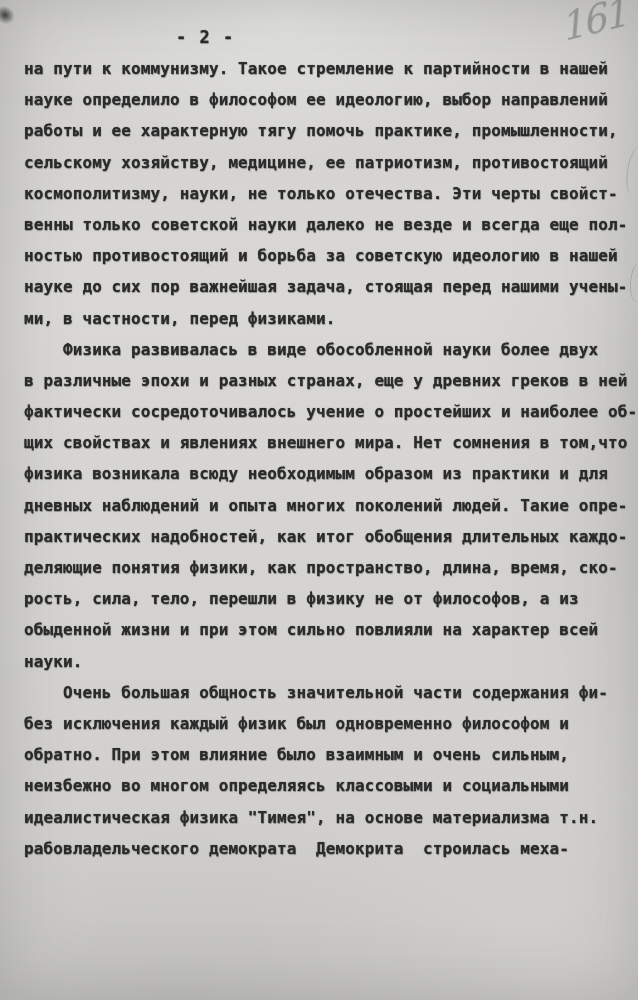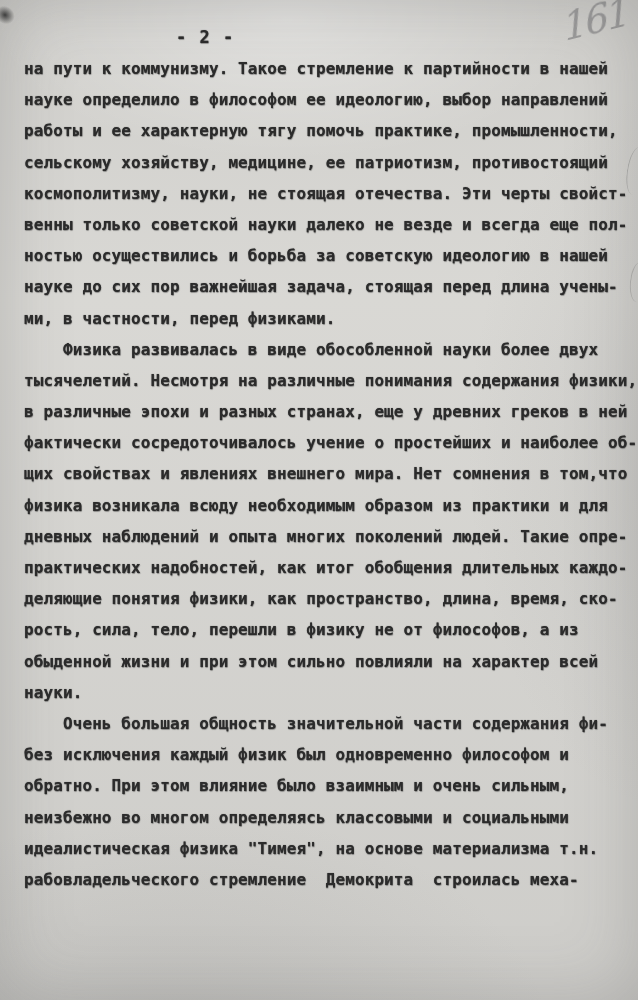--- a/index.html
+++ b/index.html
@@ -96,37 +96,36 @@
 
   <div class="handwritten">161</div>
 
   <div class="page-number ink">- 2 -</div>
 
   <div class="text-block ink">
     <div class="tline">на пути к коммунизму. Такое стремление к партийности в нашей</div>
     <div class="tline">науке определило в философом ее идеологию, выбор направлений</div>
     <div class="tline">работы и ее характерную тягу помочь практике, промышленности,</div>
     <div class="tline">сельскому хозяйству, медицине, ее патриотизм, противостоящий</div>
-    <div class="tline">космополитизму, науки, не стоящая отечества. Эти черты свойст-</div>
+    <div class="tline">космополитизму, науки, не только отечества. Эти черты свойст-</div>
     <div class="tline">венны только советской науки далеко не везде и всегда еще пол-</div>
-    <div class="tline">ностью осуществились и борьба за советскую идеологию в нашей</div>
-    <div class="tline">науке до сих пор важнейшая задача, стоящая перед длина учены-</div>
+    <div class="tline">ностью противостоящий и борьба за советскую идеологию в нашей</div>
+    <div class="tline">науке до сих пор важнейшая задача, стоящая перед нашими учены-</div>
     <div class="tline">ми, в частности, перед физиками.</div>
     <div class="tline">    Физика развивалась в виде обособленной науки более двух</div>
-    <div class="tline">тысячелетий. Несмотря на различные понимания содержания физики,</div>
     <div class="tline">в различные эпохи и разных странах, еще у древних греков в ней</div>
     <div class="tline">фактически сосредоточивалось учение о простейших и наиболее об-</div>
     <div class="tline">щих свойствах и явлениях внешнего мира. Нет сомнения в том,что</div>
     <div class="tline">физика возникала всюду необходимым образом из практики и для</div>
     <div class="tline">дневных наблюдений и опыта многих поколений людей. Такие опре-</div>
     <div class="tline">практических надобностей, как итог обобщения длительных каждо-</div>
     <div class="tline">деляющие понятия физики, как пространство, длина, время, ско-</div>
     <div class="tline">рость, сила, тело, перешли в физику не от философов, а из</div>
     <div class="tline">обыденной жизни и при этом сильно повлияли на характер всей</div>
     <div class="tline">науки.</div>
     <div class="tline">    Очень большая общность значительной части содержания фи-</div>
     <div class="tline">без исключения каждый физик был одновременно философом и</div>
     <div class="tline">обратно. При этом влияние было взаимным и очень сильным,</div>
     <div class="tline">неизбежно во многом определяясь классовыми и социальными</div>
     <div class="tline">идеалистическая физика "Тимея", на основе материализма т.н.</div>
-    <div class="tline">рабовладельческого стремление  Демокрита  строилась меха-</div>
+    <div class="tline">рабовладельческого демократа  Демокрита  строилась меха-</div>
   </div>
 </div>
 
 </body></html>

